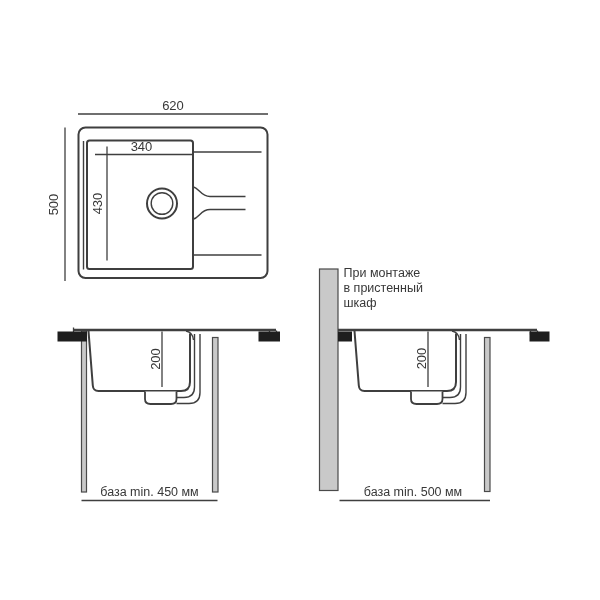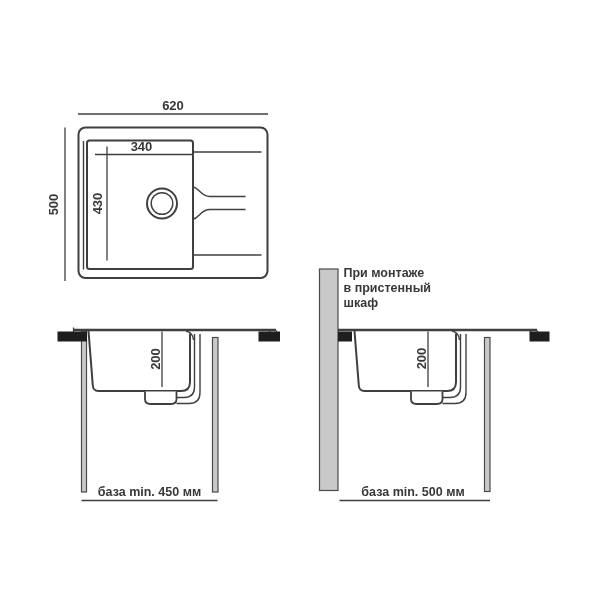--- a/index.html
+++ b/index.html
@@ -1,20 +1,20 @@
 <!DOCTYPE html>
 <html style="--background: #ffffff; --line: #3f3f3f; --text: #383838; --clamp: #1e1e1e; --panel-fill: #c9c9c9; --panel-border: #4a4a4a;"><head>
 <meta charset="utf-8">
 <style>
   :root{
     --background:#ffffff; --line:#3f3f3f; --text:#383838;
     --clamp:#1e1e1e; --panel-fill:#c9c9c9; --panel-border:#4a4a4a;
   }
   html,body{margin:0;padding:0;background:var(--background);}
-  .stage{width:600px;height:600px;background:var(--background);position:relative;overflow:hidden;font-weight:bold;}
+  .stage{width:600px;height:600px;background:var(--background);position:relative;overflow:hidden;}
   svg{display:block;}
   .ln{stroke:var(--line);fill:none;stroke-width:1.4px;stroke-linecap:butt;}
   .ln2{stroke:var(--line);fill:none;stroke-width:2px;}
   .ln24{stroke:var(--line);fill:none;stroke-width:2.4px;}
   .dim{stroke:var(--line);fill:none;stroke-width:1.3px;}
   .panel{fill:var(--panel-fill);stroke:var(--panel-border);stroke-width:1.2px;}
   .clamp{fill:var(--clamp);stroke:none;}
   .bumpfill{fill:var(--background);stroke:var(--line);stroke-width:1.8px;}
   text{font-family:"Liberation Sans","DejaVu Sans",sans-serif;fill:var(--text);}
   .dimnum{font-size:13px;}

